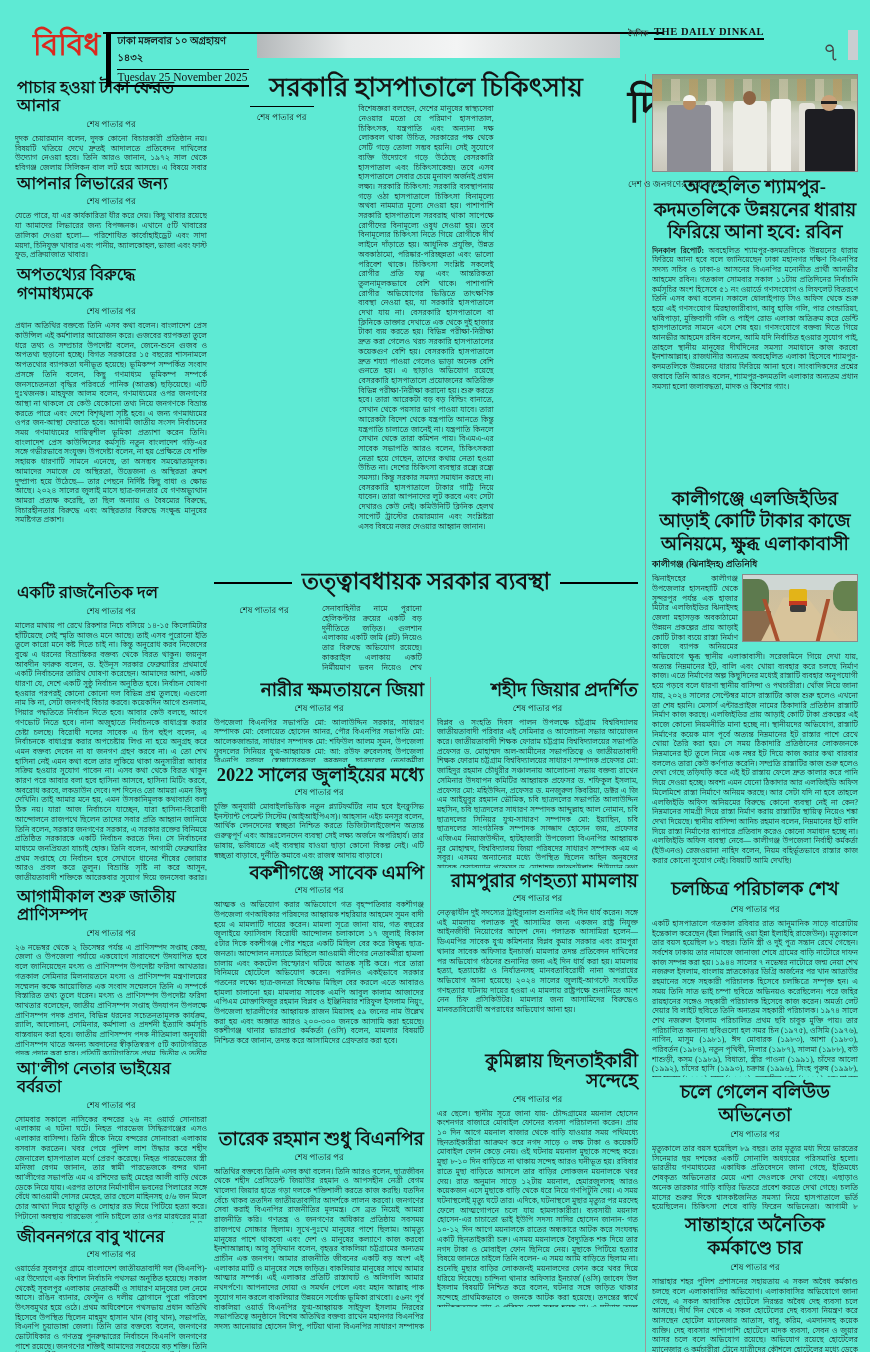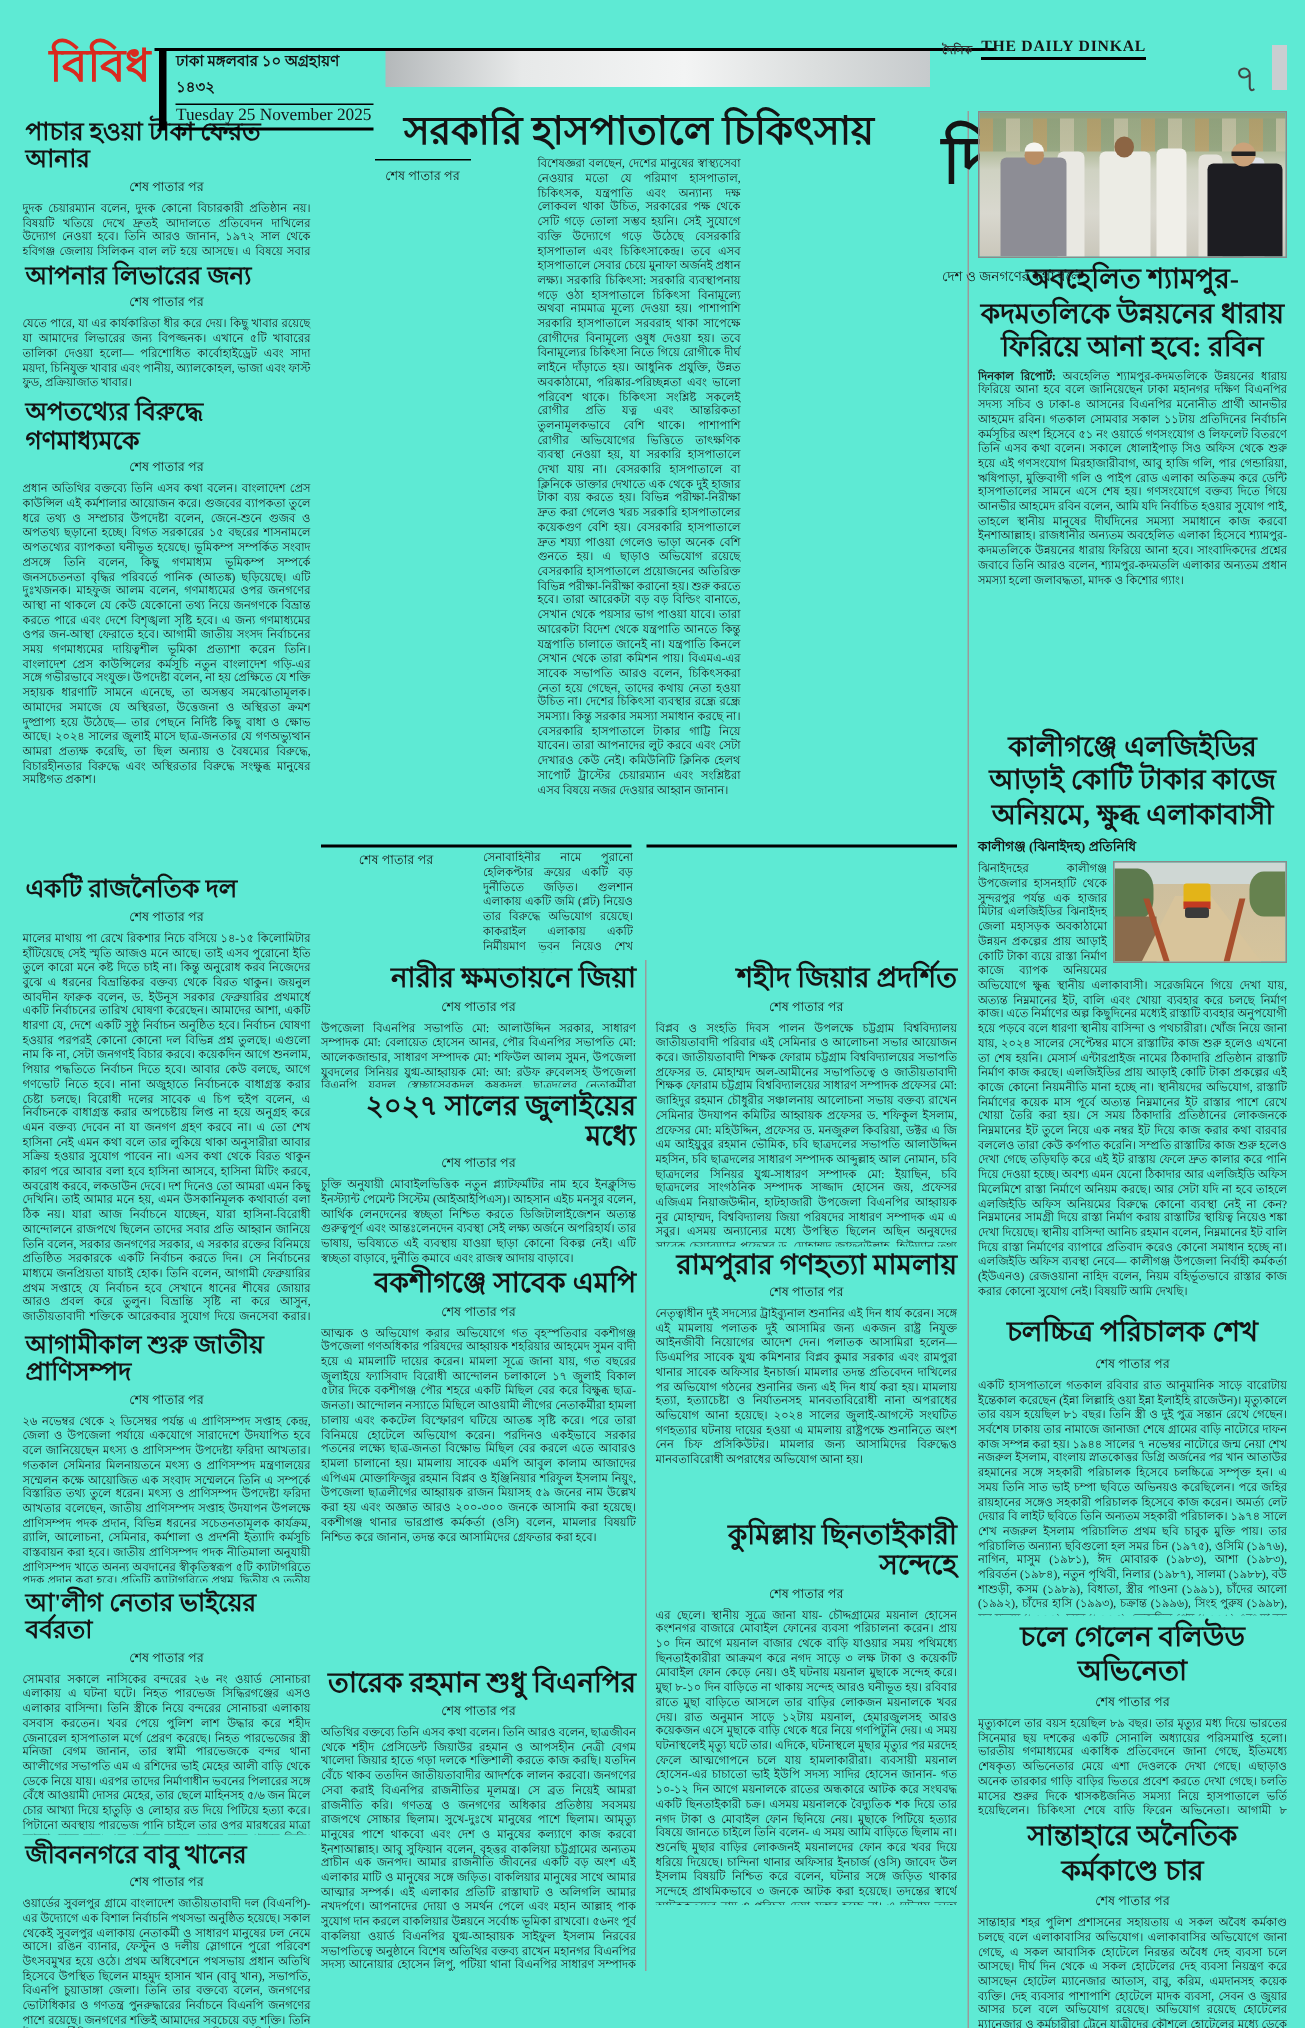--- a/index.html
+++ b/index.html
@@ -161,37 +161,38 @@
         <div class="cols3">
           <div class="dash"></div>
           <div class="cont">শেষ পাতার পর</div>
           <div class="btxt">বিশেষজ্ঞরা বলছেন, দেশের মানুষের স্বাস্থ্যসেবা নেওয়ার মতো যে পরিমাণ হাসপাতাল, চিকিৎসক, যন্ত্রপাতি এবং অন্যান্য দক্ষ লোকবল থাকা উচিত, সরকারের পক্ষ থেকে সেটি গড়ে তোলা সম্ভব হয়নি। সেই সুযোগে ব্যক্তি উদ্যোগে গড়ে উঠেছে বেসরকারি হাসপাতাল এবং চিকিৎসাকেন্দ্র। তবে এসব হাসপাতালে সেবার চেয়ে মুনাফা অর্জনই প্রধান লক্ষ্য। সরকারি চিকিৎসা: সরকারি ব্যবস্থাপনায় গড়ে ওঠা হাসপাতালে চিকিৎসা বিনামূল্যে অথবা নামমাত্র মূল্যে দেওয়া হয়। পাশাপাশি সরকারি হাসপাতালে সরবরাহ থাকা সাপেক্ষে রোগীদের বিনামূল্যে ওষুধ দেওয়া হয়। তবে বিনামূল্যের চিকিৎসা নিতে গিয়ে রোগীকে দীর্ঘ লাইনে দাঁড়াতে হয়। আধুনিক প্রযুক্তি, উন্নত অবকাঠামো, পরিষ্কার-পরিচ্ছন্নতা এবং ভালো পরিবেশ থাকে। চিকিৎসা সংশ্লিষ্ট সকলেই রোগীর প্রতি যত্ন এবং আন্তরিকতা তুলনামূলকভাবে বেশি থাকে। পাশাপাশি রোগীর অভিযোগের ভিত্তিতে তাৎক্ষণিক ব্যবস্থা নেওয়া হয়, যা সরকারি হাসপাতালে দেখা যায় না। বেসরকারি হাসপাতালে বা ক্লিনিকে ডাক্তার দেখাতে এক থেকে দুই হাজার টাকা ব্যয় করতে হয়। বিভিন্ন পরীক্ষা-নিরীক্ষা দ্রুত করা গেলেও খরচ সরকারি হাসপাতালের কয়েকগুণ বেশি হয়। বেসরকারি হাসপাতালে দ্রুত শয্যা পাওয়া গেলেও ভাড়া অনেক বেশি গুনতে হয়। এ ছাড়াও অভিযোগ রয়েছে বেসরকারি হাসপাতালে প্রয়োজনের অতিরিক্ত বিভিন্ন পরীক্ষা-নিরীক্ষা করানো হয়। শুরু করতে হবে। তারা আরেকটা বড় বড় বিল্ডিং বানাতে, সেখান থেকে পয়সার ভাগ পাওয়া যাবে। তারা আরেকটা বিদেশ থেকে যন্ত্রপাতি আনতে কিন্তু যন্ত্রপাতি চালাতে জানেই না। যন্ত্রপাতি কিনলে সেখান থেকে তারা কমিশন পায়। বিএমএ-এর সাবেক সভাপতি আরও বলেন, চিকিৎসকরা নেতা হয়ে গেছেন, তাদের কথায় নেতা হওয়া উচিত না। দেশের চিকিৎসা ব্যবস্থার রন্ধ্রে রন্ধ্রে সমস্যা। কিন্তু সরকার সমস্যা সমাধান করছে না। বেসরকারি হাসপাতালে টাকার গাট্টি নিয়ে যাবেন। তারা আপনাদের লুট করবে এবং সেটা দেখারও কেউ নেই। কমিউনিটি ক্লিনিক হেলথ সাপোর্ট ট্রাস্টের চেয়ারম্যান এবং সংশ্লিষ্টরা এসব বিষয়ে নজর দেওয়ার আহ্বান জানান।</div>
         </div>
       </article>
 
       <article>
         <div class="caretaker-head">
           <div class="rule"></div>
+          <h2>তত্ত্বাবধায়ক সরকার ব্যবস্থা</h2>
           <div class="rule"></div>
         </div>
         <div class="cols4">
           <div class="cont">শেষ পাতার পর</div>
           <div class="btxt">সেনাবাহিনীর নামে পুরানো হেলিকপ্টার ক্রয়ের একটি বড় দুর্নীতিতে জড়িত। গুলশান এলাকায় একটি জমি (প্লট) নিয়েও তার বিরুদ্ধে অভিযোগ রয়েছে। কাকরাইল এলাকায় একটি নির্মীয়মাণ ভবন নিয়েও শেখ রেহানার সংশ্লিষ্টতার কথা শোনা যায়। নেতৃত্বে আপিল বিভাগের ফুলবেঞ্চে সর্বসম্মত হয়ে এটি ফিরে এসেছে, যা আগামী সংসদের মাধ্যমে সংবিধানে অন্তর্ভুক্ত হবে বলে আশা করা হয়। সাবেক প্রধান বিচারপতি (বর্তমানে কারাবন্দি) খায়রুল হকের নেতৃত্বে আপিল বিভাগের রায়ে এটি সংবিধান থেকে উৎখাত হয়েছিল শেখ হাসিনার সরকারের সময়। যদিও রায়টি ছিল বিভক্ত রায়। নিন্দিত রায়। বিচারপতি আব্দুল ওয়াহহাব মিয়া, বিচারপতি নাজমুন আরা সুলতানা ও বিচারপতি ইমান আলী তত্ত্বাবধায়ক সরকার ব্যবস্থা টিকিয়ে রাখার পক্ষে রায় দিয়েছিলেন। শুধু তাই নয়, এই রায়ের আগে সুপ্রিম কোর্টে যে ১০ জন এমিকাস কিউরি বক্তব্য দিয়েছিলেন, তার মধ্যে ৮ জনই তত্ত্বাবধায়ক ব্যবস্থা টিকিয়ে রাখার পক্ষে মত দিয়েছিলেন। বর্তমানে এতসব অপকর্মের হোতা শেখ হাসিনা সেই নিন্দিত ভারতে আশ্রয়ে দিন কাটাচ্ছেন। সঙ্গে রয়েছেন সহোদরা শেখ রেহানা। শেখ হাসিনা আওয়ামী লীগের সভাপতির পদ পেয়ে ১৯৯১ সালের ১৭ মে বেনসন ভিলা থেকেই ঢাকায় ফিরে এসেছিলেন। তার পদায়নে সহযোগিতা করেছিলেন তৎকালীন আওয়ামী লীগের নেতা ড. কামাল হোসেন। ১৯৯১ সালে ড. কামাল গণফোরাম নামে একটি নতুন দল গঠন করেন। এই দলে তার ব্যারিস্টার মেয়ে সারা হোসেন সম্পৃক্ত একটি টিম নিয়ে গোপালগঞ্জ সফর করেছেন, যা বিভিন্ন প্রশ্নের জন্ম দেয়।</div>
         </div>
       </article>
 
       <div class="mid-split">
         <div class="sub-left">
           <article>
             <h4 class="sub-head">নারীর ক্ষমতায়নে জিয়া</h4>
             <div class="cont">শেষ পাতার পর</div>
             <div class="btxt sC">উপজেলা বিএনপির সভাপতি মো: আলাউদ্দিন সরকার, সাধারণ সম্পাদক মো: বেলায়েত হোসেন আনর, পৌর বিএনপির সভাপতি মো: আলেকজান্ডার, সাধারণ সম্পাদক মো: শফিউল আলম সুমন, উপজেলা যুবদলের সিনিয়র যুগ্ম-আহ্বায়ক মো: আ: রউফ রুবেলসহ উপজেলা বিএনপি, যুবদল, স্বেচ্ছাসেবকদল, কৃষকদল, ছাত্রদলের নেতাকর্মীরা উপস্থিত ছিলেন।</div>
           </article>
           <article>
-            <h4 class="sub-head">২০২৭ সালের জুলাইয়ের মধ্যে</h4>
+            <h4 class="sub-head">2022 সালের জুলাইয়ের মধ্যে</h4>
             <div class="cont">শেষ পাতার পর</div>
             <div class="btxt sD">চুক্তি অনুযায়ী মোবাইলভিত্তিক নতুন প্ল্যাটফর্মটির নাম হবে ইনক্লুসিভ ইনস্ট্যান্ট পেমেন্ট সিস্টেম (আইআইপিএস)। আহসান এইচ মনসুর বলেন, আর্থিক লেনদেনের স্বচ্ছতা নিশ্চিত করতে ডিজিটালাইজেশন অত্যন্ত গুরুত্বপূর্ণ এবং আন্তঃলেনদেন ব্যবস্থা সেই লক্ষ্য অর্জনে অপরিহার্য। তার ভাষায়, ভবিষ্যতে এই ব্যবস্থায় যাওয়া ছাড়া কোনো বিকল্প নেই। এটি স্বচ্ছতা বাড়াবে, দুর্নীতি কমাবে এবং রাজস্ব আদায় বাড়াবে।</div>
           </article>
           <article>
             <h4 class="sub-head">বকশীগঞ্জে সাবেক এমপি</h4>
             <div class="cont">শেষ পাতার পর</div>
             <div class="btxt sE">আত্মক ও অভিযোগ করার অভিযোগে গত বৃহস্পতিবার বকশীগঞ্জ উপজেলা গণঅধিকার পরিষদের আহ্বায়ক শহরিয়ার আহমেদ সুমন বাদী হয়ে এ মামলাটি দায়ের করেন। মামলা সূত্রে জানা যায়, গত বছরের জুলাইয়ে ফ্যাসিবাদ বিরোধী আন্দোলন চলাকালে ১৭ জুলাই বিকাল ৫টার দিকে বকশীগঞ্জ পৌর শহরে একটি মিছিল বের করে বিক্ষুব্ধ ছাত্র-জনতা। আন্দোলন নস্যাতে মিছিলে আওয়ামী লীগের নেতাকর্মীরা হামলা চালায় এবং ককটেল বিস্ফোরণ ঘটিয়ে আতঙ্ক সৃষ্টি করে। পরে তারা বিনিময়ে হোটেলে অভিযোগ করেন। পরদিনও একইভাবে সরকার পতনের লক্ষ্যে ছাত্র-জনতা বিক্ষোভ মিছিল বের করলে এতে আবারও হামলা চালানো হয়। মামলায় সাবেক এমপি আবুল কালাম আজাদের এপিএম মোক্তাফিজুর রহমান বিপ্লব ও ইঞ্জিনিয়ার শরিফুল ইসলাম নিয়ুং, উপজেলা ছাত্রলীগের আহ্বায়ক রাজন মিয়াসহ ৫৯ জনের নাম উল্লেখ করা হয় এবং অজ্ঞাত আরও ২০০-৩০০ জনকে আসামি করা হয়েছে। বকশীগঞ্জ থানার ভারপ্রাপ্ত কর্মকর্তা (ওসি) বলেন, মামলার বিষয়টি নিশ্চিত করে জানান, তদন্ত করে আসামিদের গ্রেফতার করা হবে।</div>
           </article>
           <article>
             <h4 class="sub-head">তারেক রহমান শুধু বিএনপির</h4>

